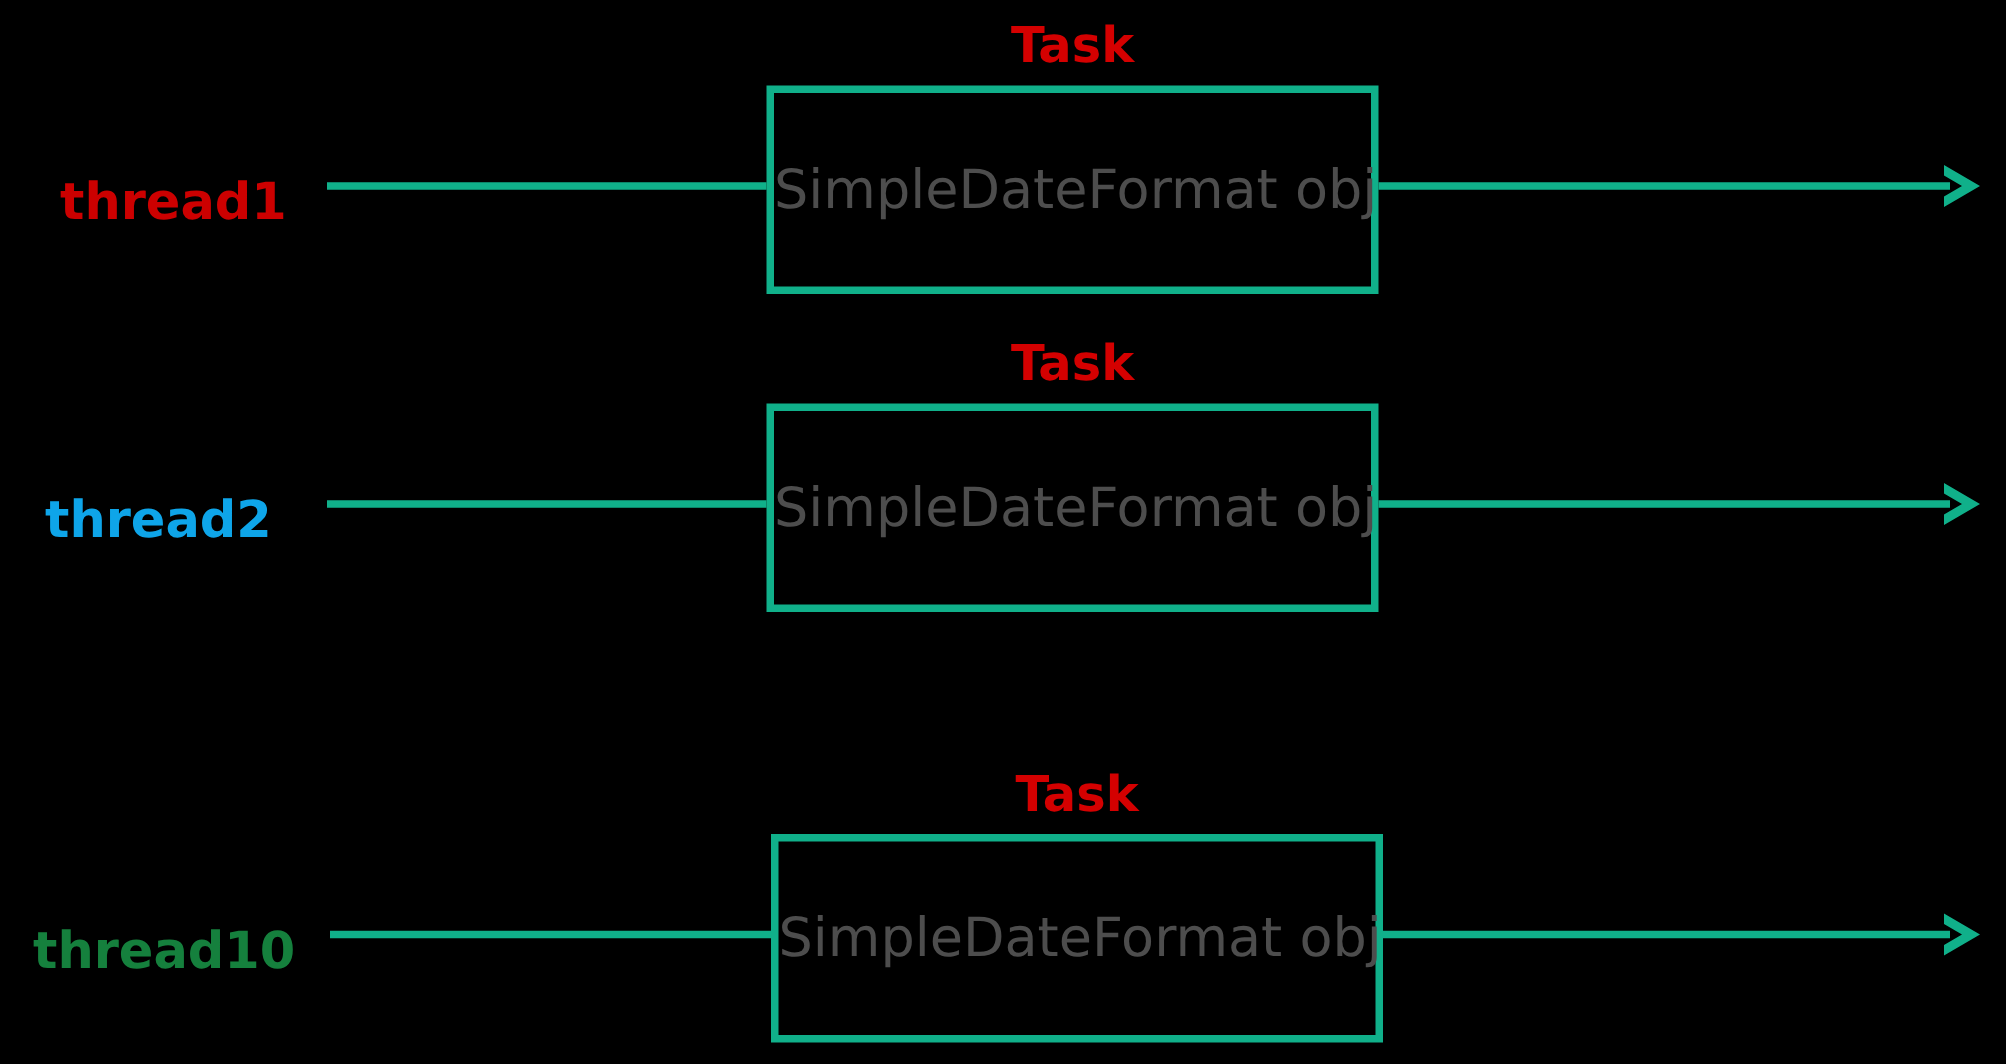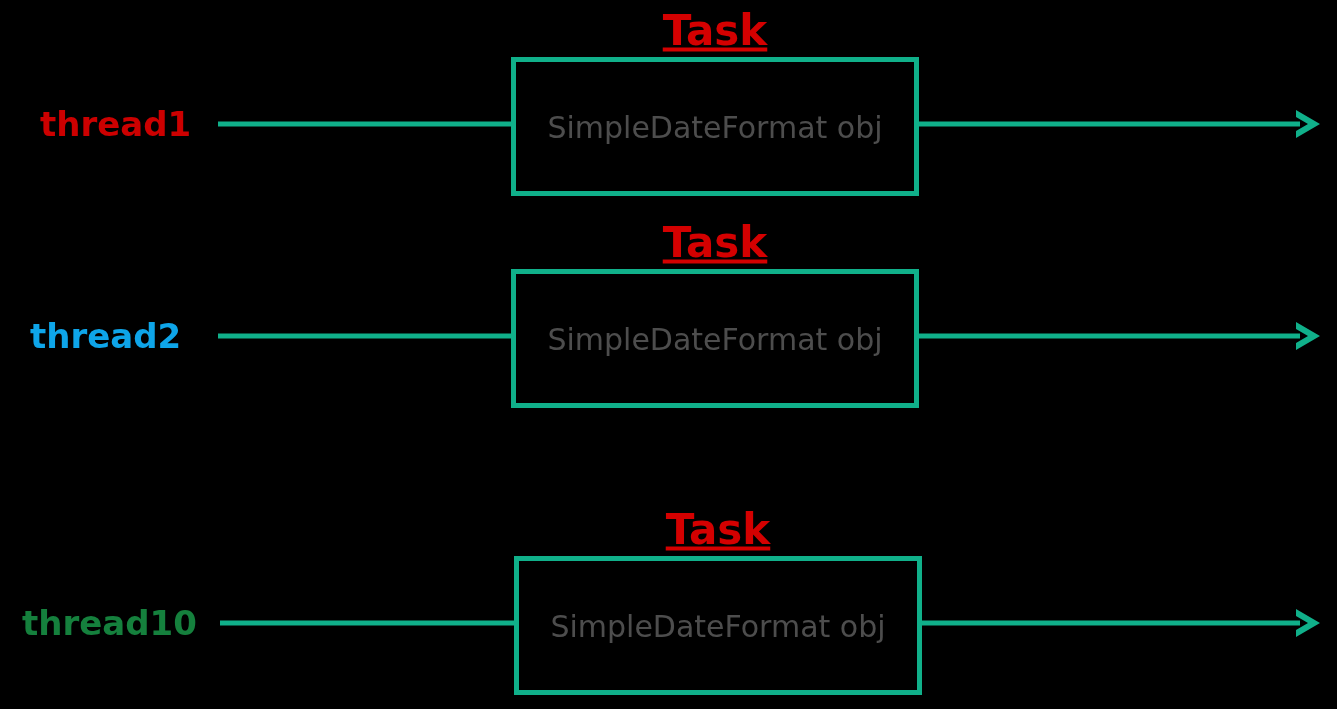--- a/index.html
+++ b/index.html
@@ -27,31 +27,31 @@
   .thread-label {
     position: absolute;
     color: #cc0000;
     font-family: "DejaVu Sans", sans-serif;
     font-weight: bold;
     font-size: 34px;
     letter-spacing: 0px;
     white-space: nowrap;
     transform: translateY(-50%);
     text-align: left;
+    margin-top: 11px;
   }
   
   .task-caption {
     position: absolute;
     color: #d40000;
     font-family: "DejaVu Sans", sans-serif;
     font-weight: bold;
-    font-size: 42px;
+    font-size: 33px;
     white-space: nowrap;
     transform: translate(-50%, -50%);
-    text-decoration: underline;
   }
   
   .line-seg {
     position: absolute;
     height: 5px;
     background: #10b08a;
     transform: translateY(-50%);
   }
   
   .task-box {
@@ -63,21 +63,21 @@
   .box-label {
     position: absolute;
     left: 0;
     right: 0;
     top: 50%;
     transform: translateY(-50%);
     text-align: center;
     color: #4d4d4d;
     font-family: "DejaVu Sans", sans-serif;
     font-weight: normal;
-    font-size: 30px;
+    font-size: 36px;
     white-space: nowrap;
   }
   
   .arrow-head {
     position: absolute;
     transform: translateY(-50%);
     line-height: 0;
   }
 </style>
 </head>

